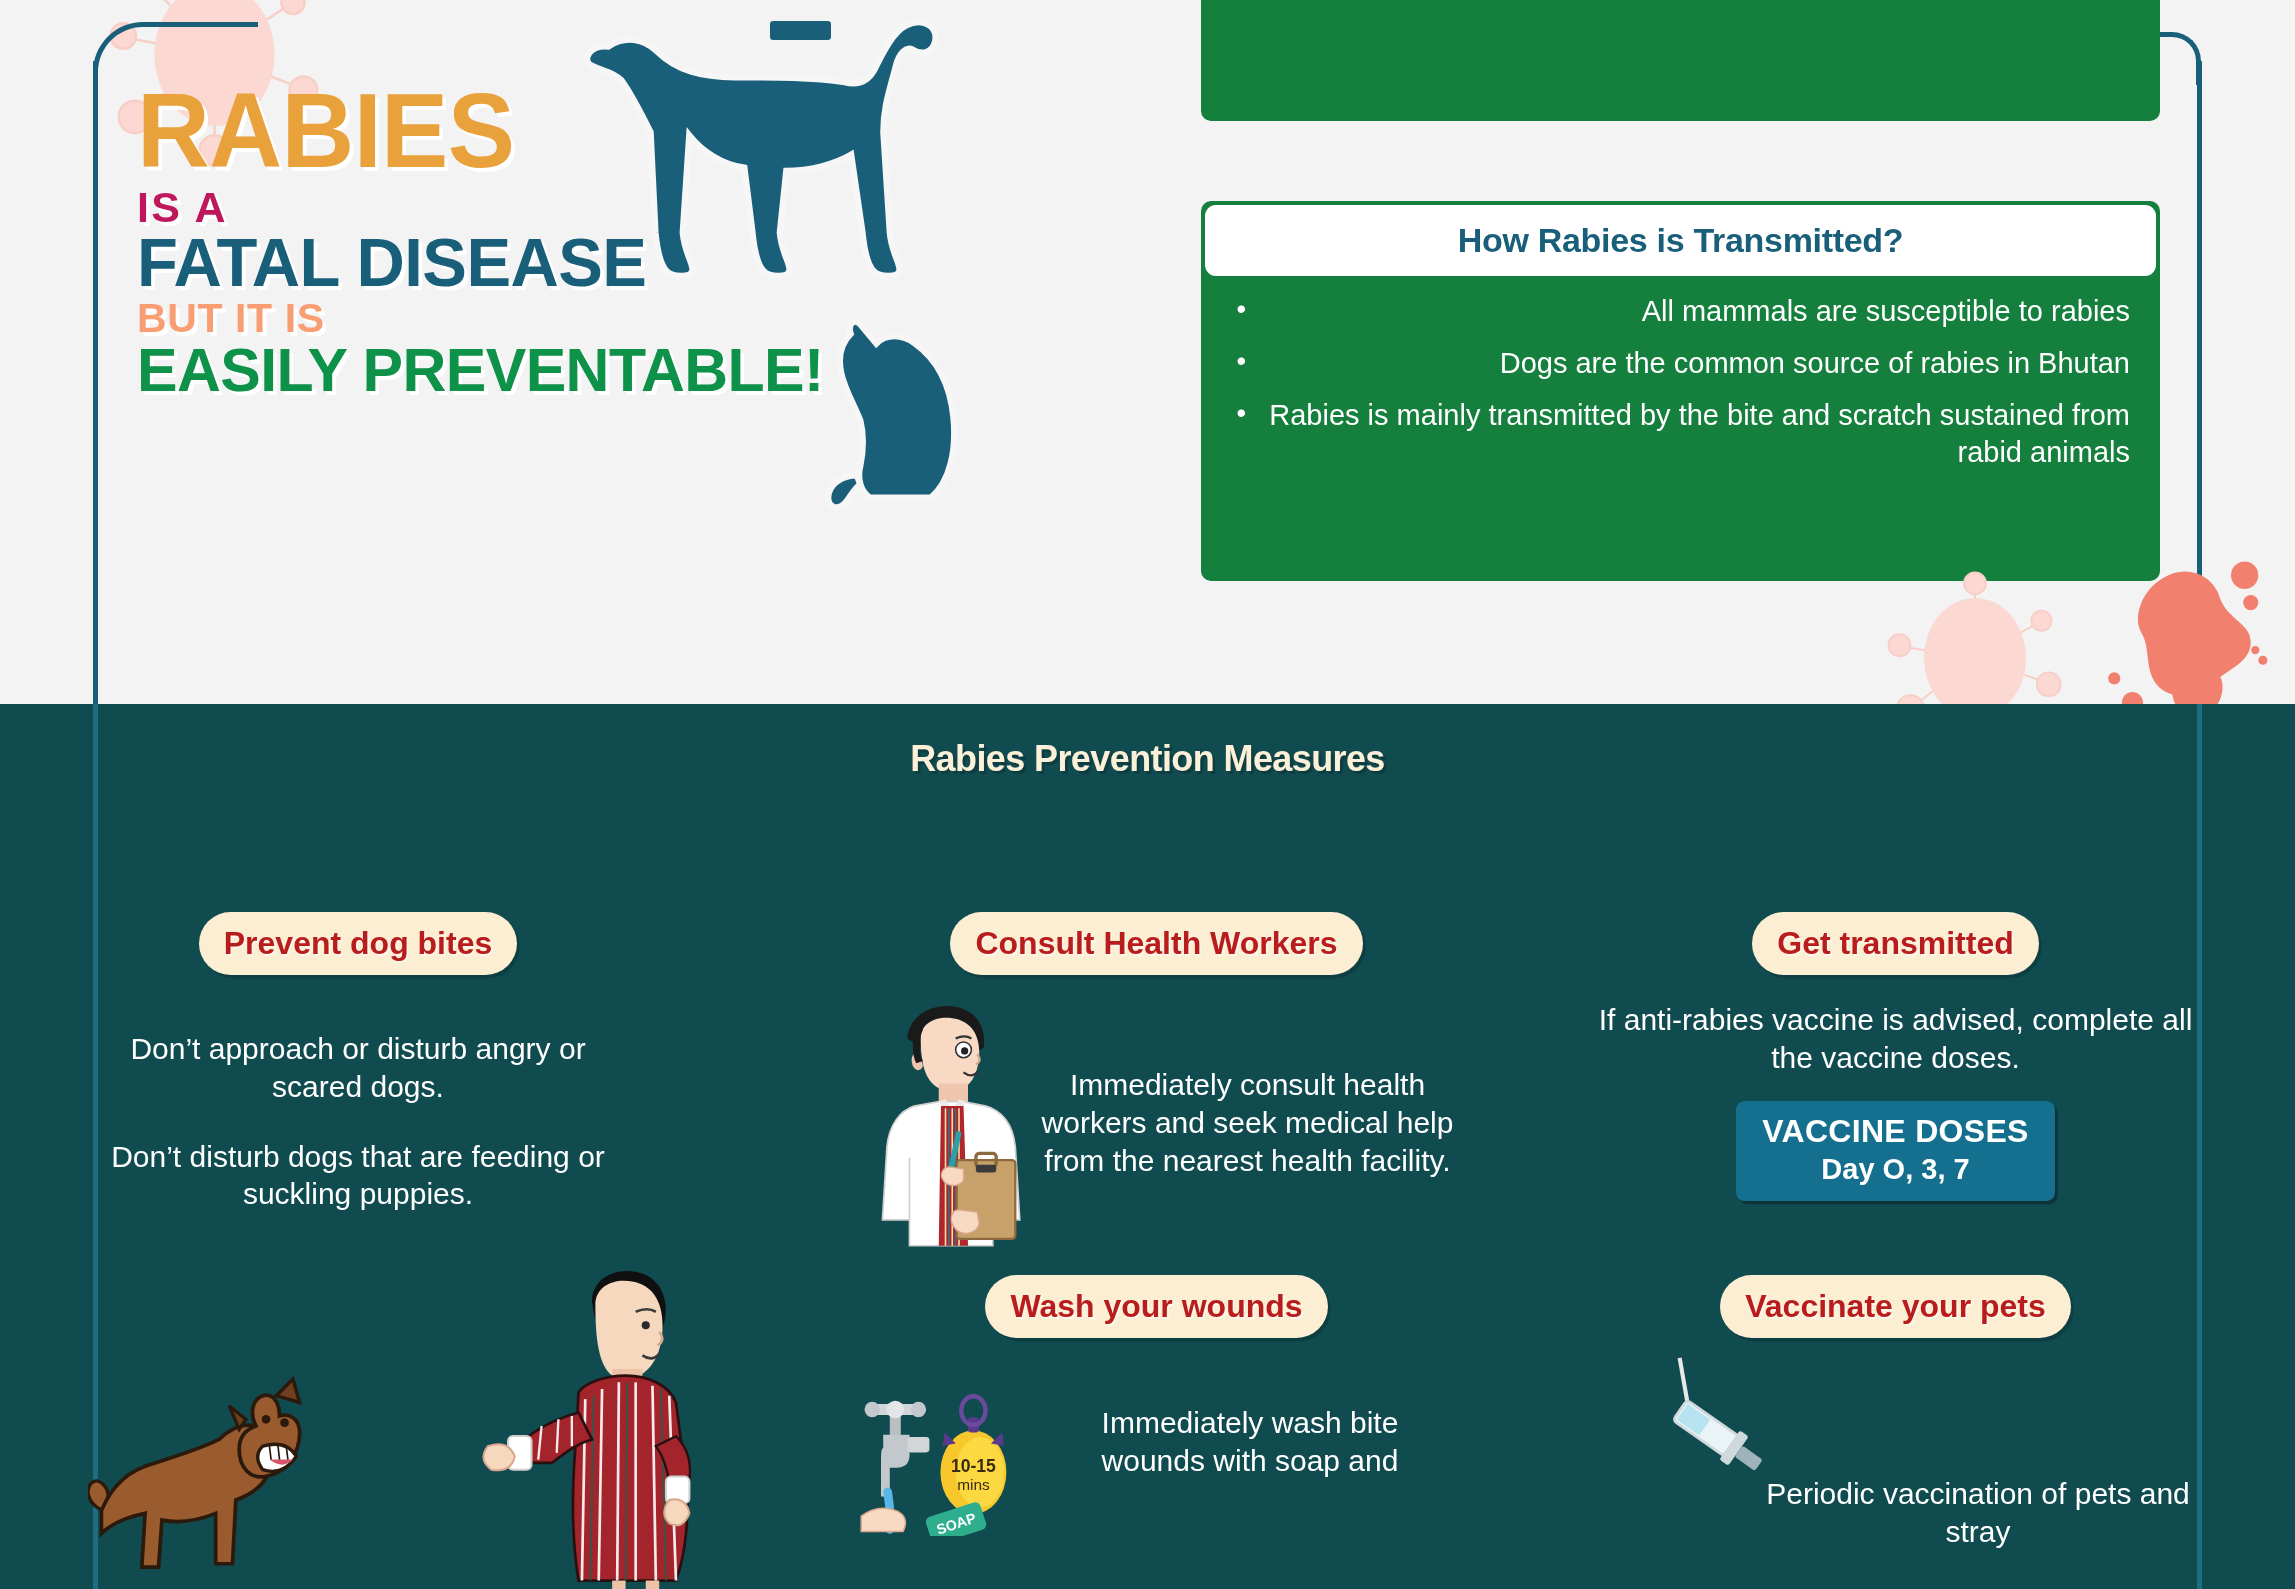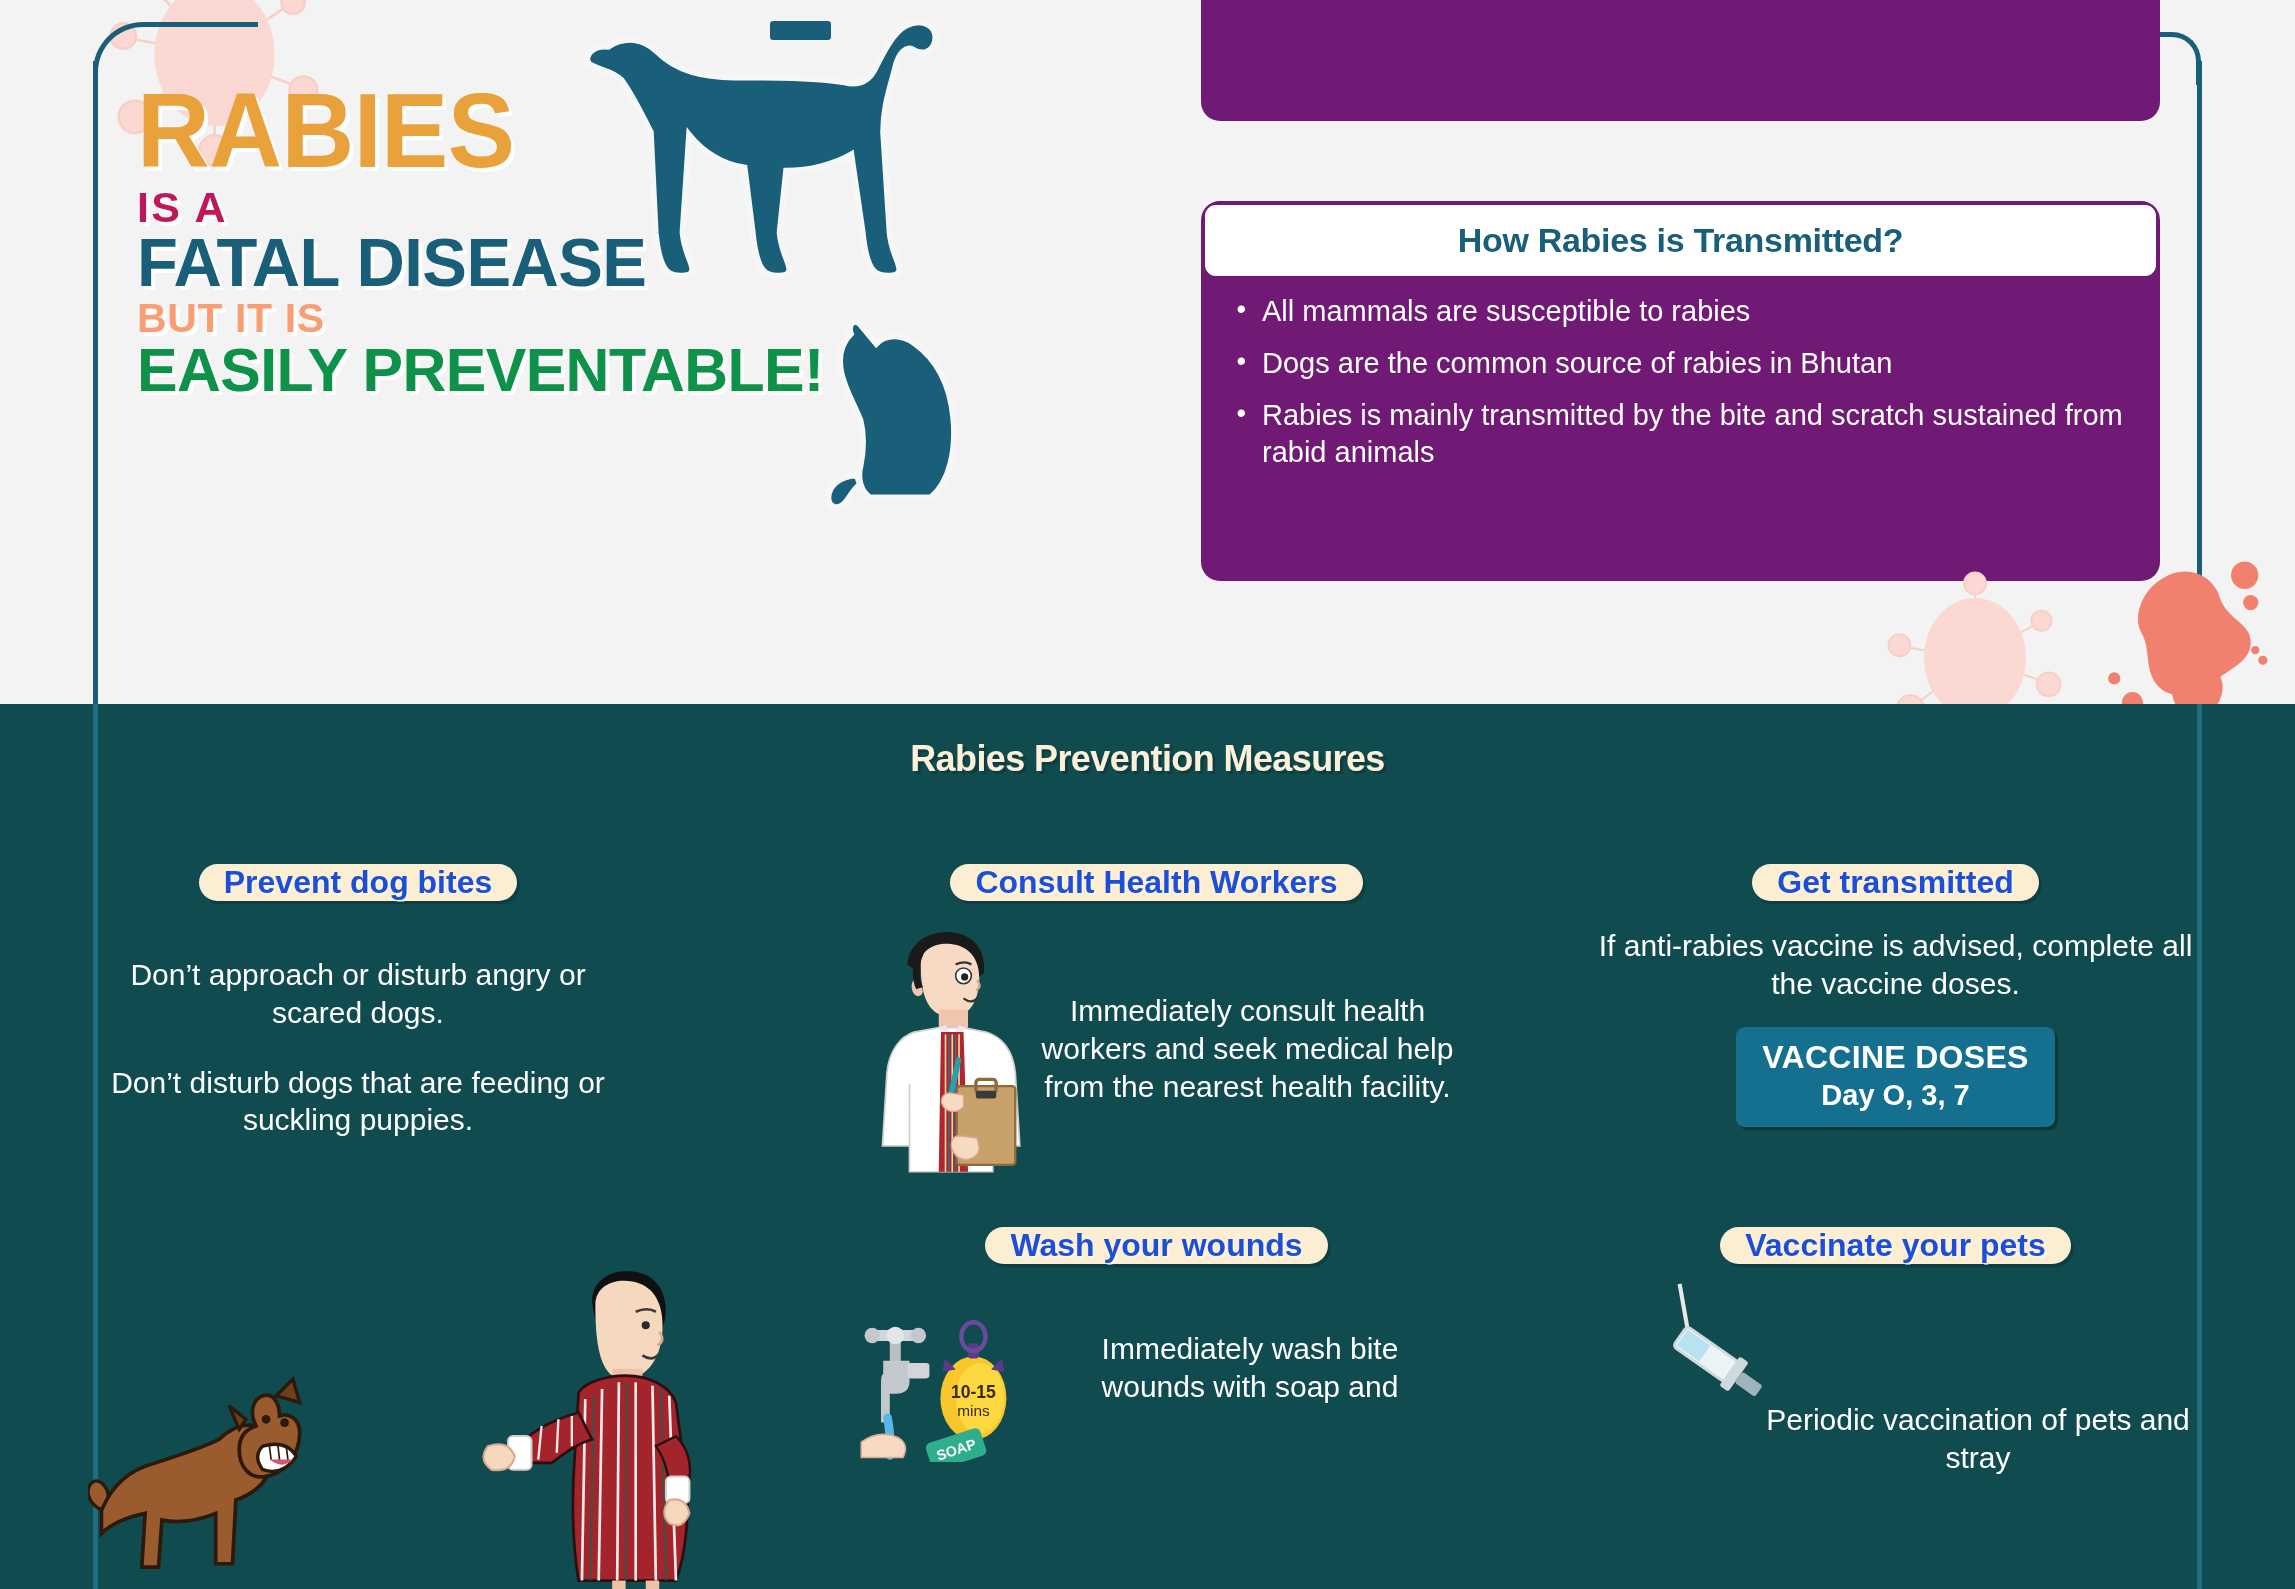--- a/index.html
+++ b/index.html
@@ -56,21 +56,21 @@
 
   
   .virus{ position:absolute; }
   #virus-tl{ left:99px; top:-61px; width:231px; height:231px; }
   #virus-br{ left:1884px; top:567px; width:182px; height:182px; }
   #splatter-r{ position:absolute; left:2093px; top:551px; width:182px; height:182px;}
   #splatter-r2{ position:absolute; left:2137px; top:595px; width:165px; height:165px;}
 
   
   .panel{
-    position:absolute; background:#701a75; border-radius:19px;
+    position:absolute; background:#15803d; border-radius:10px;text-align:right;
   }
   #panel-facts{
     left:1201px; top:-132px; width:959px; height:253px;
     padding:22px 35px;
   }
   #panel-transmit{
     left:1201px; top:201px; width:959px; height:380px;
     padding:0; overflow:hidden;
   }
   #panel-transmit-header{
@@ -101,23 +101,24 @@
   #frame-right-b{ position:absolute; left:2197px; top:0; width:5px; height:885px; background:#1f6d82; }
 
   #section-title{
     position:absolute; left:0; top:34px; width:2295px; text-align:center;
     color:#fdf0d8; font-size:36px; font-weight:bold; letter-spacing:-0.6px;
     text-shadow:2.8px 2.8px 0 rgba(0,0,0,0.18);
   }
 
   .pill{
     display:inline-block; background:#fbeed2; border-radius:33px;
-    padding:0 25px; color:#1d4ed8; font-size:32px; font-weight:bold;
+    padding:13px 25px; color:#b91c1c; font-size:32px; font-weight:bold;
     white-space:nowrap; text-shadow:1.7px 1.7px 0 rgba(255,255,255,0.55);
     box-shadow:2.8px 3.3px 0 rgba(0,0,0,0.16);
+    margin-top:48px;
   }
 
   .col-text{
     color:#ffffff; font-size:30px; line-height:1.26; text-align:center;
   }
   .col-text p + p{ margin-top:32px; }
 
   
   .measure{ position:absolute; }
 

